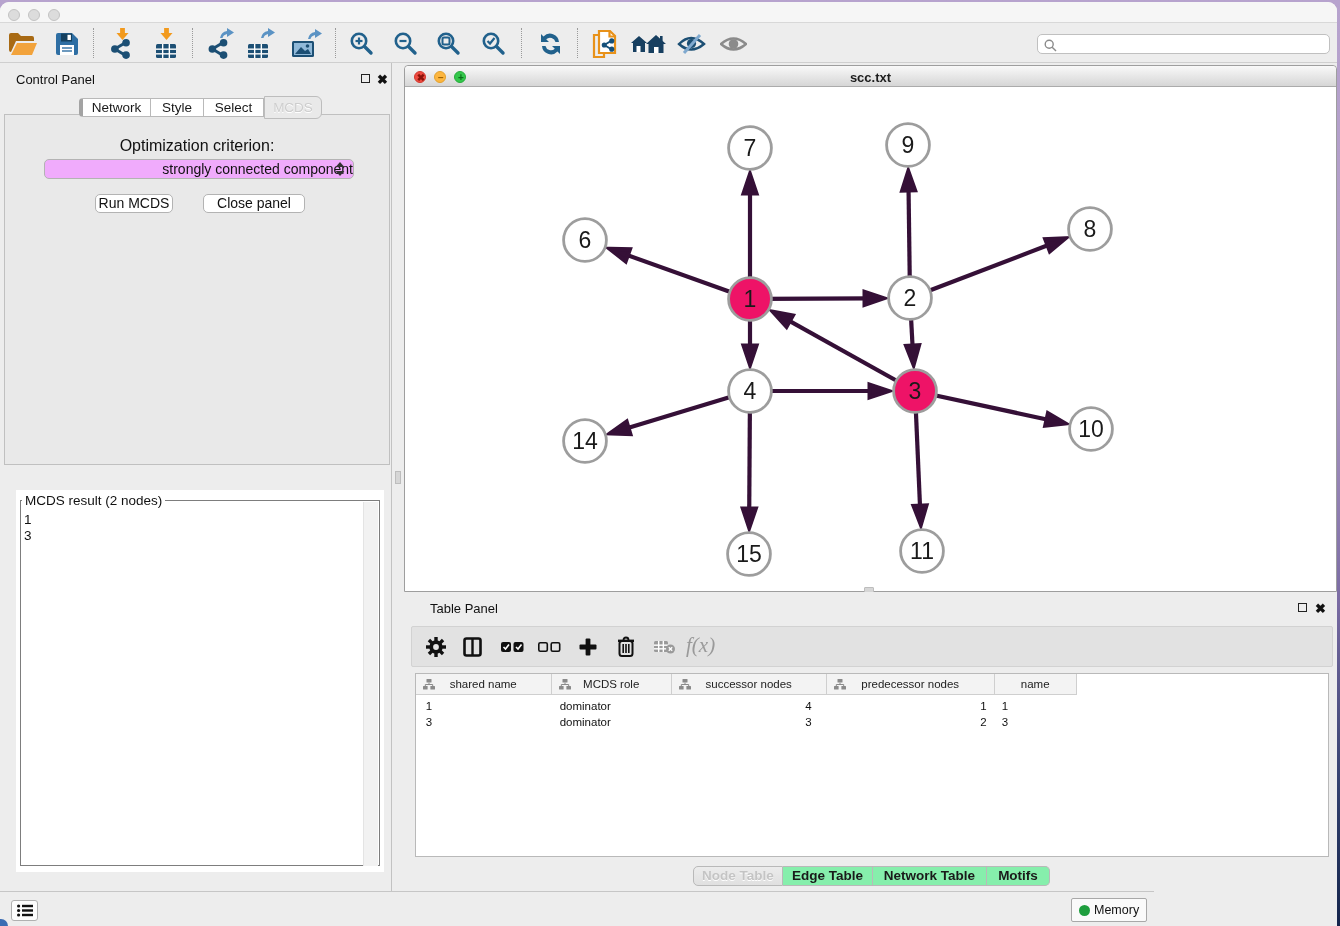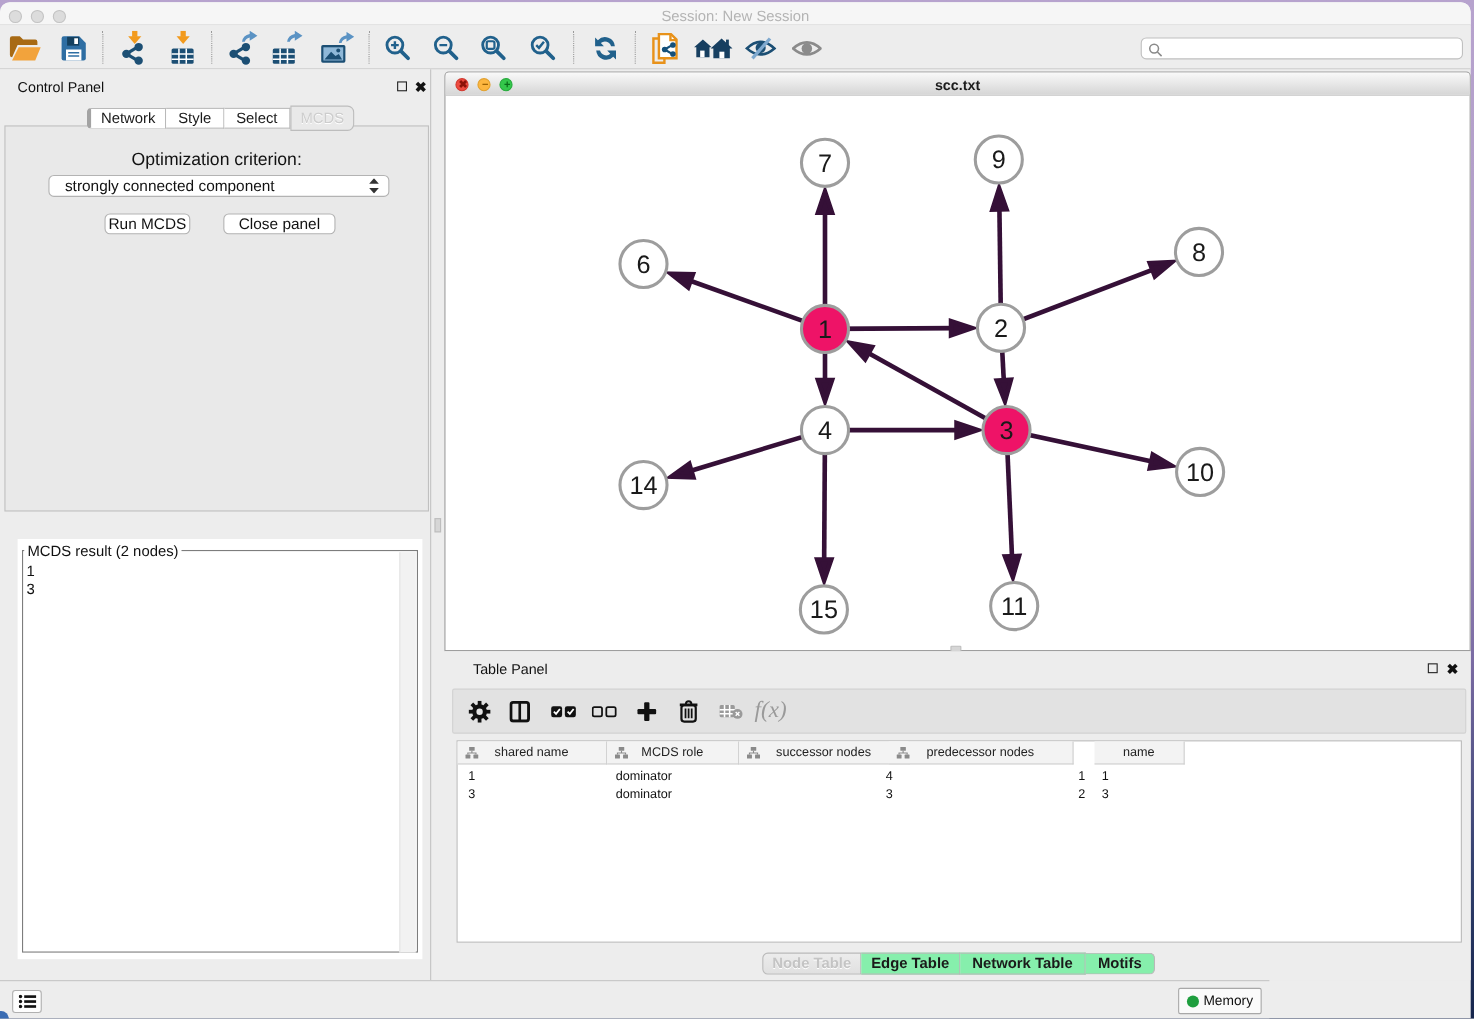--- a/index.html
+++ b/index.html
@@ -29,22 +29,22 @@
 .tabs { position:absolute; left:79px; top:35px; height:19px; display:flex; }
 .tab { background:#fff; border:1px solid #b9b9b9; border-left:none; font-size:13.5px;
   color:#1a1a1a; text-align:center; line-height:17px; font-weight:500; }
 .tab.first { border-left:4px solid #a3a3a3; border-radius:4px 0 0 4px; }
 .tab.mcds { background:#e9e9e9; color:#cdcdcd; border-radius:0 6px 6px 0;
   margin-top:-2px; height:23px; line-height:21px; border:1px solid #bdbdbd;
   text-shadow:0 1px 0 #fff; }
 .optlabel { position:absolute; left:0; top:74px; width:394px; text-align:center;
   font-size:16px; color:#111; }
 .select { position:absolute; left:44px; top:96px; width:310px; height:20px;
-  background:#ffffff; border:1px solid #b3b3b3; border-radius:5px;
-  font-size:14px; color:#111; line-height:18px; padding-left:14px; }
+  background:#f0abfc; border:1px solid #b3b3b3; border-radius:5px;
+  font-size:14px; color:#111; line-height:18px; padding-left:14px;text-align:right; }
 .btn { position:absolute; top:131px; height:19px; background:#fff;
   border:1px solid #b3b3b3; border-radius:5px; font-size:14px; color:#111;
   text-align:center; line-height:17px; }
 .resultpanel { position:absolute; left:16px; top:427px; width:368px; height:382px;
   background:#fff; }
 .groupbox { position:absolute; left:4px; top:10px; width:360px; height:366px;
   border:1px solid #7d7d7d; }
 .grouptitle { position:absolute; left:6px; top:3px; background:#fff; padding:0 3px;
   font-size:13.5px; color:#111; }
 .scrolltrack { position:absolute; right:1px; top:1px; width:15px; height:364px;
@@ -93,21 +93,20 @@
   background:#d6d6d6; border:1px solid #bdbdbd; border-radius:1px; }
 .dock { position:absolute; left:-6px; top:919px; width:14px; height:14px;
   border-radius:50%; background:#3a6cb3; }
 </style></head>
 <body>
 <div class="app"></div>
 <div class="titlebar">
   <div class="light" style="left:8px"></div>
   <div class="light" style="left:28px"></div>
   <div class="light" style="left:48px"></div>
-  <div class="apptitle">Session: New Session</div>
 </div>
 <div class="toolbar">
 <svg class="ti" style="left:8px;top:8px" width="30" height="26" viewBox="0 0 30 26">
       <path d="M1,4 Q1,2 3,2 L10,2 L13,5 L24,5 Q26,5 26,7 L26,10 L8,10 L3,21 Q1,21 1,19 Z" fill="#a86a14"></path>
       <path d="M9,12 L29,12 L24,24 L3,24 Z" fill="#f2a33c"></path>
     </svg>
     <svg class="ti" style="left:54px;top:8px" width="26" height="26" viewBox="0 0 26 26">
       <path d="M2,4 Q2,2 4,2 L18,2 L24,8 L24,22 Q24,24 22,24 L4,24 Q2,24 2,22 Z" fill="#2e6ea3"></path>
       <rect x="7" y="2.5" width="11" height="8" fill="#14405f"></rect>
       <rect x="13.5" y="3.8" width="3.4" height="5.2" fill="#ffffff"></rect>
@@ -457,21 +456,21 @@
     <div class="th" style="left:256px;width:155px"><svg width="12" height="11" viewBox="0 0 12 11">
           <g fill="#8a8a8a">
             <rect x="3.5" y="0" width="5" height="3.6" rx="0.5"></rect>
             <rect x="0" y="7" width="4.6" height="3.6" rx="0.5"></rect>
             <rect x="7.4" y="7" width="4.6" height="3.6" rx="0.5"></rect>
           </g>
           <g stroke="#8a8a8a" stroke-width="1">
             <path d="M6,3.6 L6,5.5 M2.3,7 L2.3,5.5 L9.7,5.5 L9.7,7" fill="none"></path>
           </g>
         </svg>successor nodes</div>
-    <div class="th" style="left:392px;width:168px"><svg width="12" height="11" viewBox="0 0 12 11">
+    <div class="th" style="left:411px;width:168px"><svg width="12" height="11" viewBox="0 0 12 11">
           <g fill="#8a8a8a">
             <rect x="3.5" y="0" width="5" height="3.6" rx="0.5"></rect>
             <rect x="0" y="7" width="4.6" height="3.6" rx="0.5"></rect>
             <rect x="7.4" y="7" width="4.6" height="3.6" rx="0.5"></rect>
           </g>
           <g stroke="#8a8a8a" stroke-width="1">
             <path d="M6,3.6 L6,5.5 M2.3,7 L2.3,5.5 L9.7,5.5 L9.7,7" fill="none"></path>
           </g>
         </svg>predecessor nodes</div>
     <div class="th" style="left:579px;width:82px">name</div>

